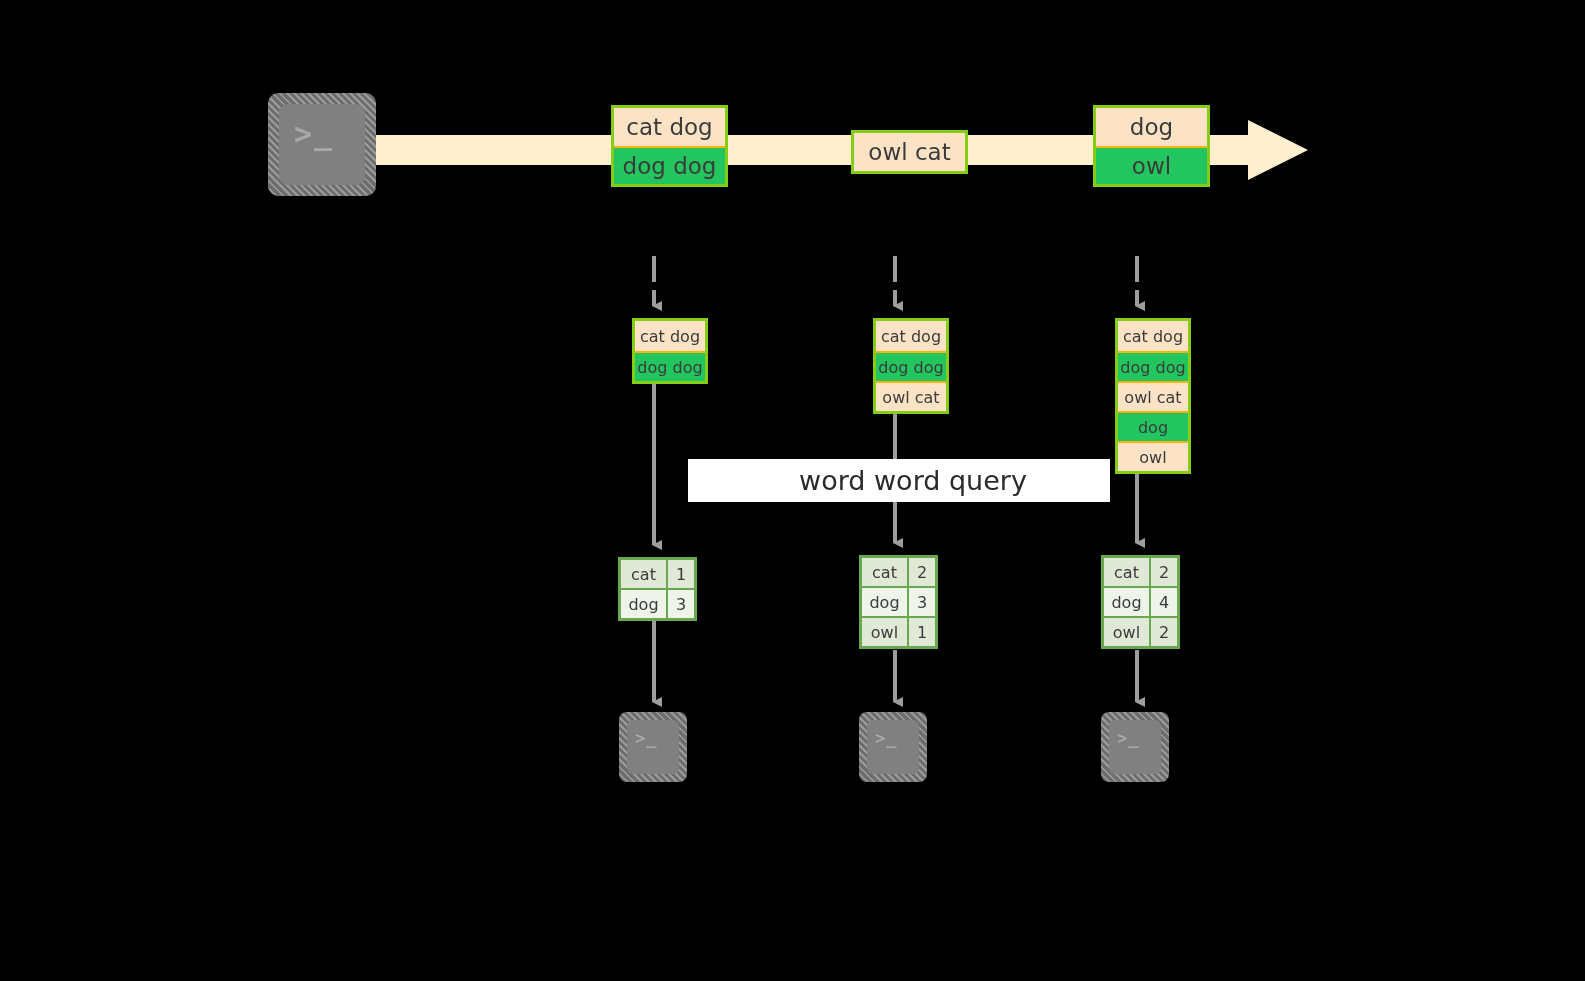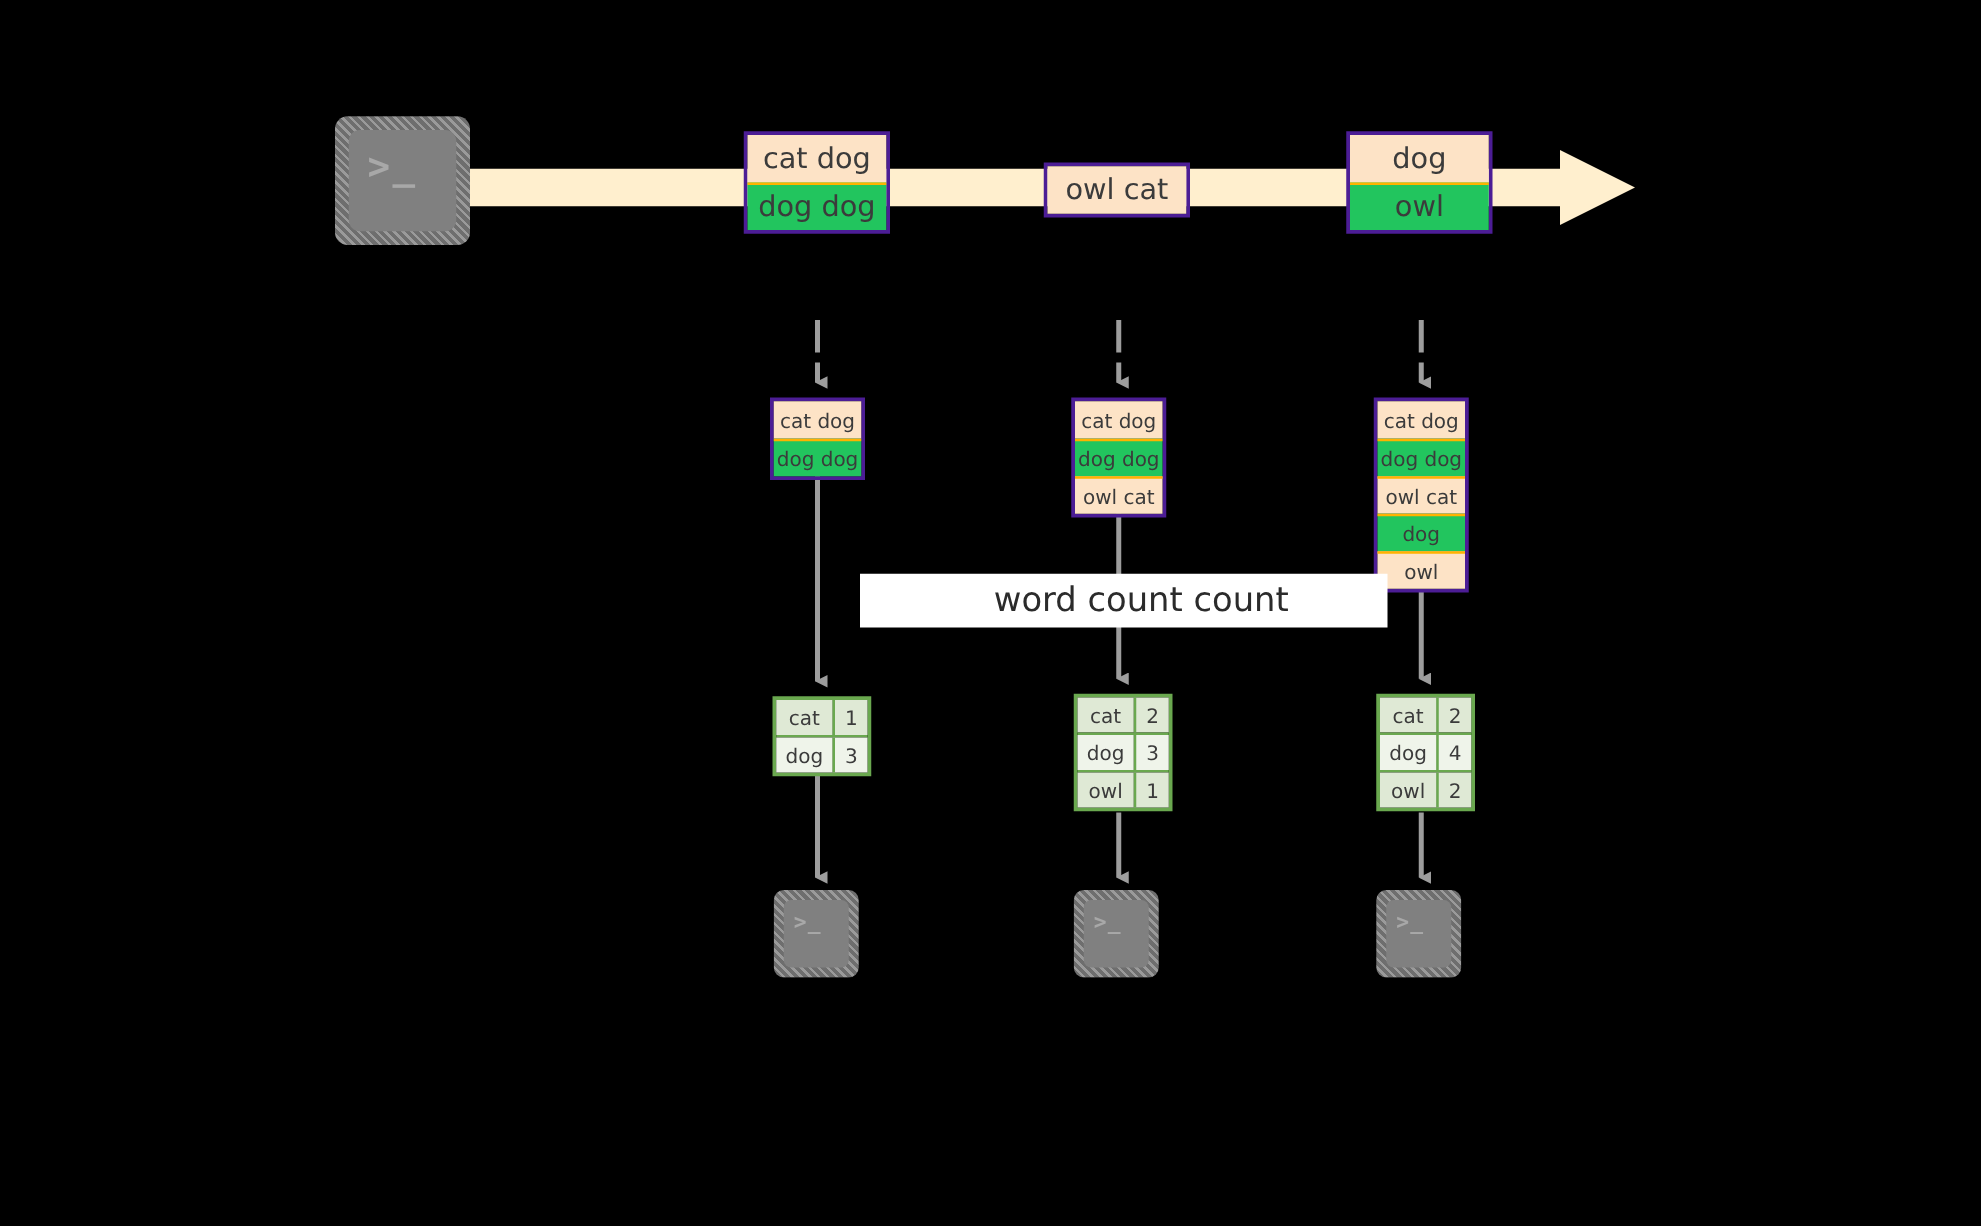--- a/index.html
+++ b/index.html
@@ -62,23 +62,24 @@
     left: 368px;
     top: 120px;
     width: 940px;
     height: 60px;
     pointer-events: none;
   }
 
   
   .event-box {
     position: absolute;
-    border: 3px solid #4c1d95;
+    border: 3px solid #84cc16;
     display: flex;
     flex-direction: column;
+    margin-left: 16px;
   }
   .event-box .row {
     display: flex;
     align-items: center;
     justify-content: center;
     color: #3b3b3b;
     white-space: nowrap;
   }
   .event-box .row + .row { border-top: 2px solid #FFB300; }
   .fill-dark { background: #FDE3C6; }
@@ -217,21 +218,21 @@
 
   <div class="event-box stack-box st3">
     <div class="row fill-dark">cat dog</div>
     <div class="row fill-light">dog dog</div>
     <div class="row fill-dark">owl cat</div>
     <div class="row fill-light">dog</div>
     <div class="row fill-dark">owl</div>
   </div>
 
   <div class="query-banner">
-    <span>word count count</span>
+    <span>word word query</span>
   </div>
 
   <div class="result-table rt1">
     <div class="trow">
       <div class="cell word g-dark">cat</div>
       <div class="cell count g-dark">1</div>
     </div>
     <div class="trow">
       <div class="cell word g-light">dog</div>
       <div class="cell count g-light">3</div>

